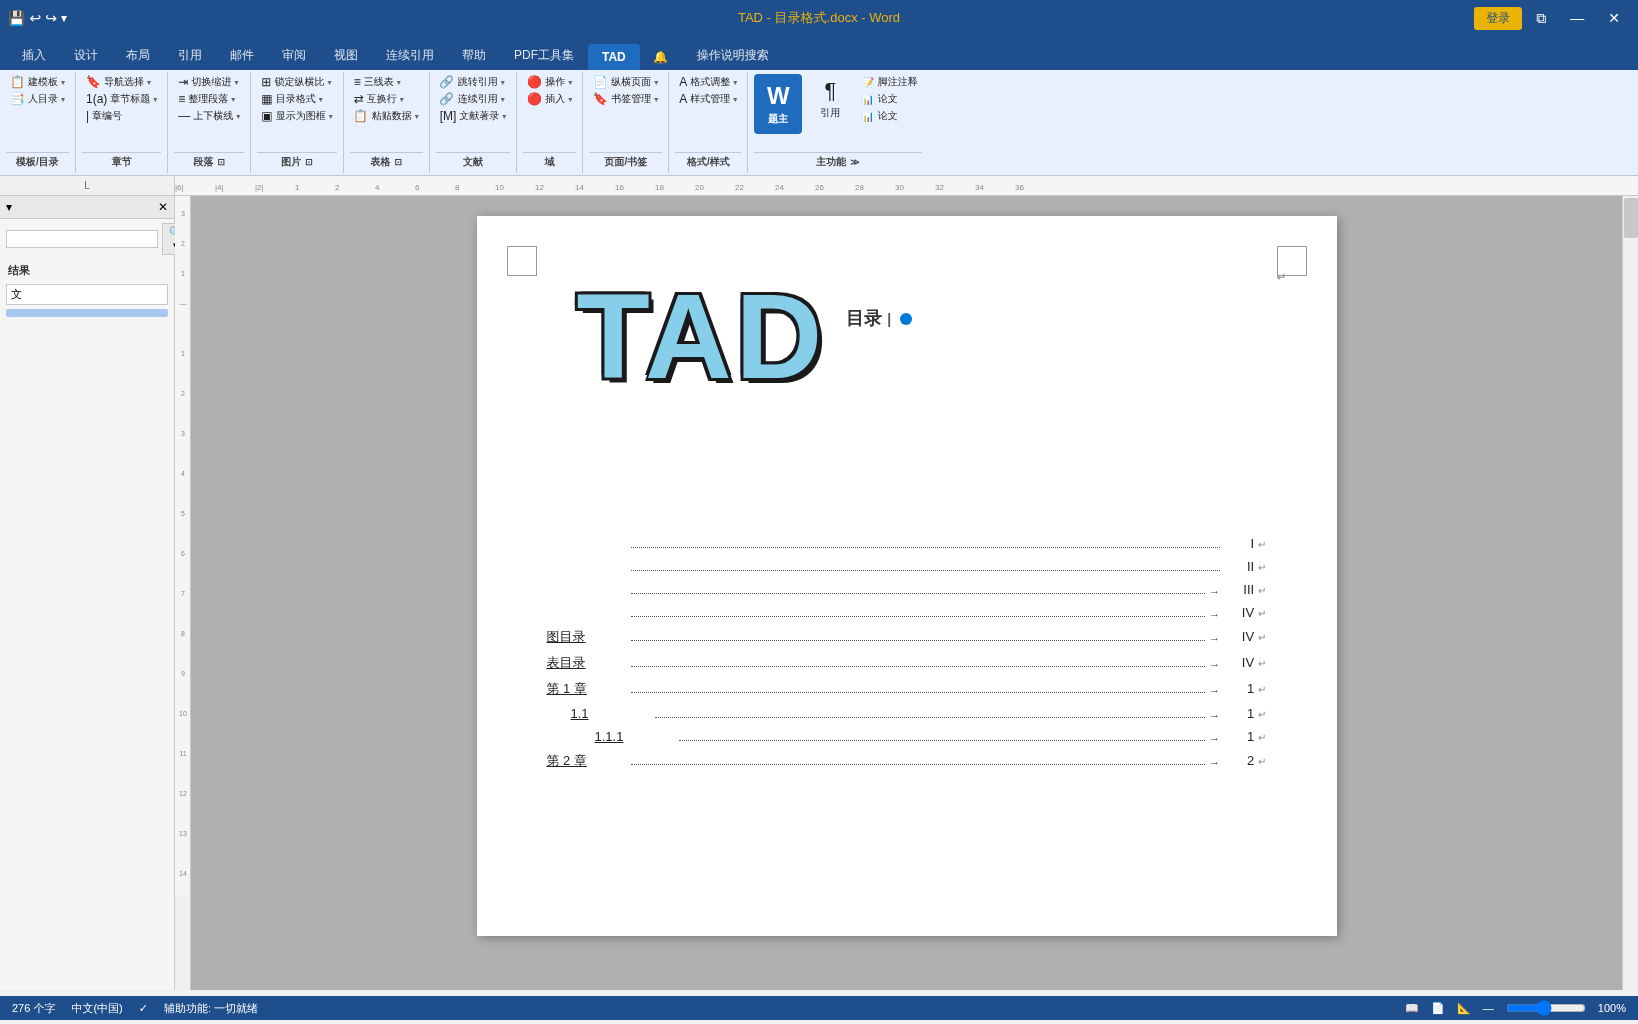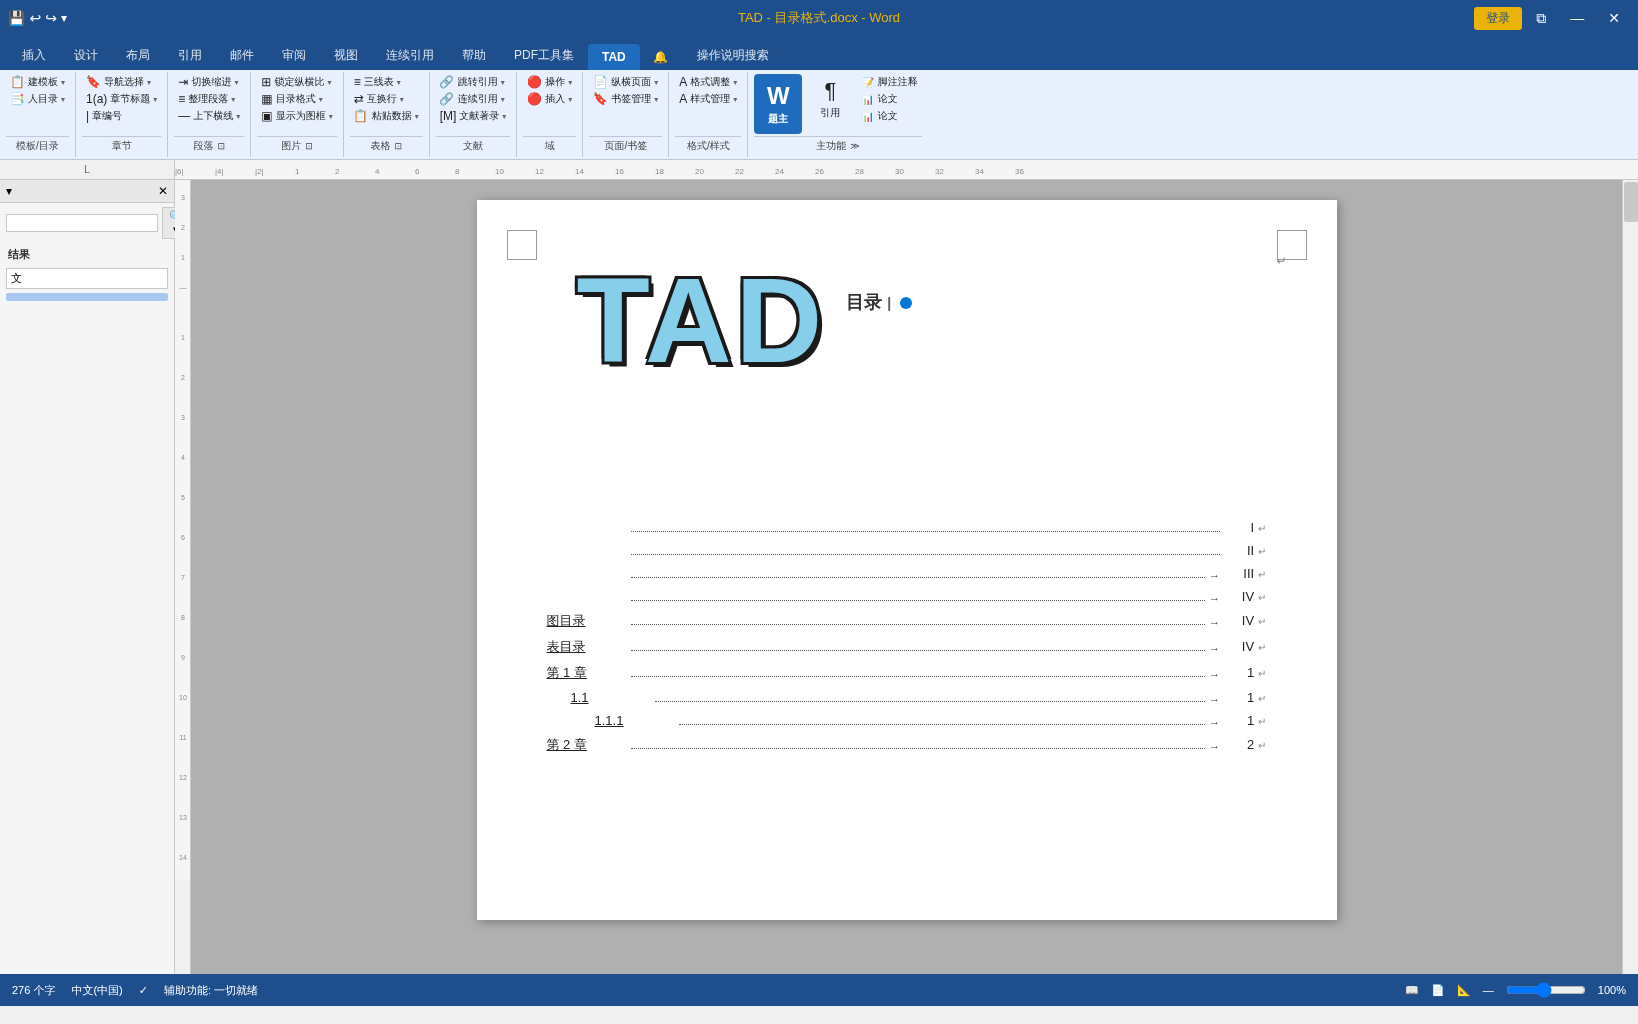--- a/index.html
+++ b/index.html
@@ -99,25 +99,26 @@
       align-items: flex-start;
       flex: 1;
       gap: 2px;
     }
     .ribbon-group-label {
       text-align: center;
       font-size: 10px;
       color: #444;
       padding: 2px 0;
       border-top: 1px solid #c0c8d8;
-      margin-top: 2px;
+      margin-top: 18px;
       display: flex;
       align-items: center;
       justify-content: center;
       gap: 4px;
+      font-weight: bold;
     }
     .ribbon-btn {
       display: flex;
       flex-direction: column;
       align-items: center;
       justify-content: center;
       cursor: pointer;
       padding: 2px 4px;
       border-radius: 3px;
       font-size: 10px;
@@ -285,29 +286,29 @@
     .toc-entry.indent2 { padding-left: 48px; }
     .toc-entry .return-sym {
       font-size: 10px;
       color: #888;
       margin-left: 4px;
     }
 
     
     #status-bar {
       background: #1f4e8c;
-      height: 32px;
+      height: 24px;
       display: flex;
       align-items: center;
       padding: 0 12px;
       color: white;
       font-size: 11px;
       gap: 16px;
       position: fixed;
-      bottom: 18px;
+      bottom: 4px;
       left: 0;
       right: 0;
     }
     .status-right {
       margin-left: auto;
       display: flex;
       align-items: center;
       gap: 12px;
     }
   </style>

